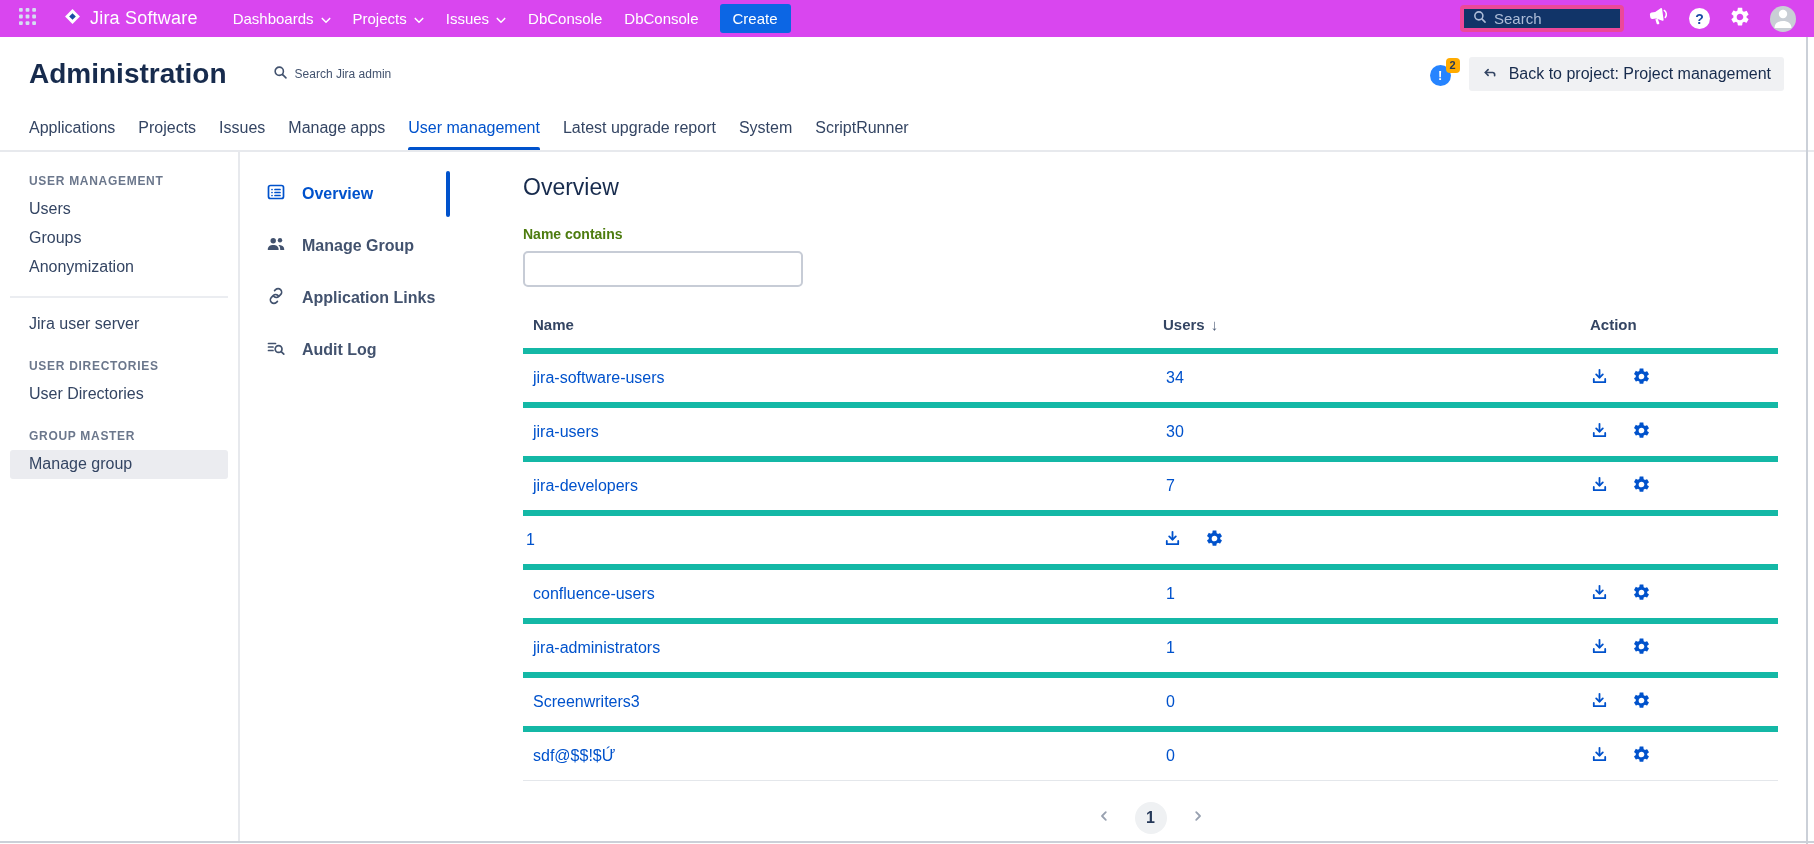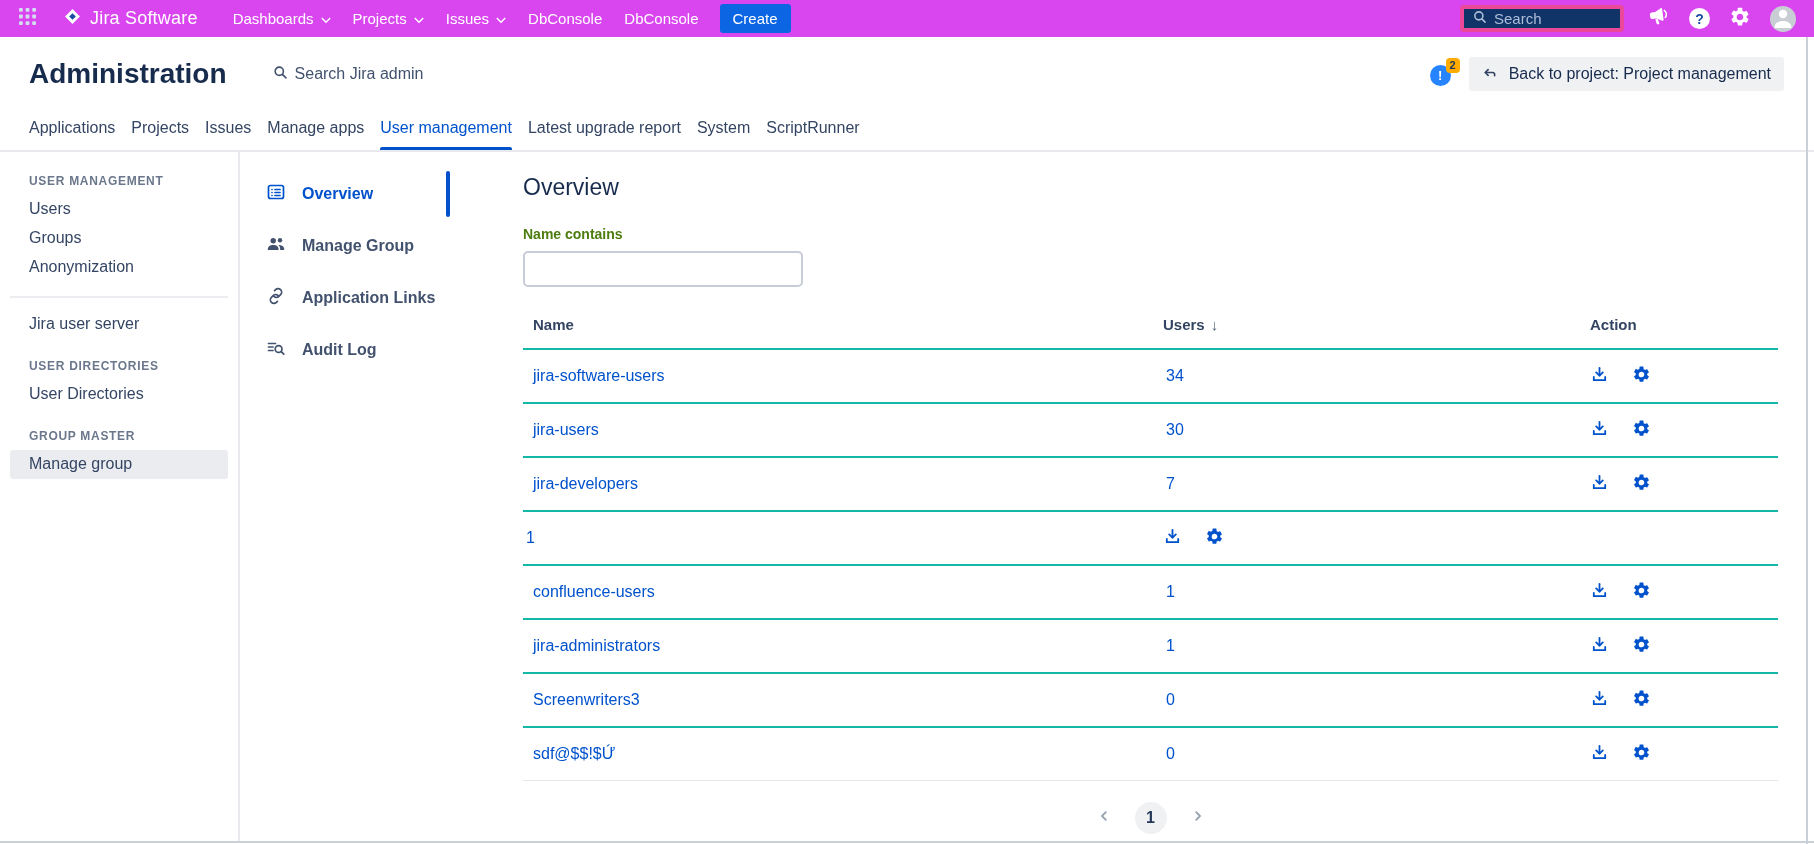--- a/index.html
+++ b/index.html
@@ -28,31 +28,31 @@
   .nav-search input { background:transparent; border:none; outline:none; color:#D6DEEC; font-family:inherit; font-size:15px; width:110px; }
   .nav-search input::placeholder { color:#AEBDD8; }
   .nav-icons { display:flex; align-items:center; gap:19px; }
   .icon-btn { display:flex; align-items:center; justify-content:center; cursor:pointer; }
   .round-ic { width:21px; height:21px; border-radius:50%; background:#fff; color:#1B4DA5;
     font-size:14px; font-weight:700; display:flex; align-items:center; justify-content:center; }
   .avatar { width:26px; height:26px; border-radius:50%; background:#C9CED5; overflow:hidden; display:flex; align-items:flex-end; justify-content:center; cursor:pointer; }
   
   .page-header { height:68px; display:flex; align-items:center; padding:6px 30px 0 29px; }
   .page-title { font-size:28px; font-weight:600; color:#172B4D; }
-  .admin-search { display:flex; align-items:center; gap:7px; margin-left:46px; color:#42526E; font-size:16px; cursor:pointer; }
+  .admin-search { display:flex; align-items:center; gap:7px; margin-left:46px; color:#42526E; font-size:12px; cursor:pointer; }
   .header-right { margin-left:auto; display:flex; align-items:center; gap:15px; }
   .info-wrap { position:relative; width:24px; height:24px; cursor:pointer; }
   .info-circle { width:21px; height:21px; border-radius:50%; background:#2684FF; color:#fff; font-size:13px; font-weight:700;
     display:flex; align-items:center; justify-content:center; position:absolute; left:0; bottom:0; }
   .info-badge { position:absolute; top:-4px; right:-6px; background:#FFAB00; color:#253858;
     font-size:11px; font-weight:700; line-height:1; padding:2px 4px; border-radius:4px; }
   .back-btn { display:flex; align-items:center; gap:12px; background:#F0F1F3; border:none; border-radius:3px;
     font-family:inherit; font-size:16px; color:#172B4D; padding:8px 13px; cursor:pointer; }
   
-  .tabs { height:47px; border-bottom:2px solid #E7E9ED; display:flex; gap:16px; padding-left:29px; }
+  .tabs { height:47px; border-bottom:2px solid #E7E9ED; display:flex; gap:23px; padding-left:29px; }
   .tab { display:flex; align-items:center; font-size:16px; color:#344563; cursor:pointer; position:relative; white-space:nowrap; }
   .tab.active { color:#0052CC; font-weight:500; }
   .tab.active::after { content:''; position:absolute; left:0; right:0; bottom:0; height:3px; background:#0052CC; border-radius:2px 2px 0 0; }
   
   .body-wrap { display:flex; height:690px; }
   .sidebar { width:240px; border-right:2px solid #E7E9ED; padding-top:2px; flex-shrink:0; }
   .side-heading { font-size:12px; font-weight:700; color:#6B778C; letter-spacing:.7px; margin:20px 10px 7px 29px; }
   .side-item { margin:0 10px; padding:5px 9px 6px 19px; font-size:16px; color:#344563; border-radius:3px; cursor:pointer; }
   .side-item.selected { background:#EBECF0; }
   .side-divider { height:2px; background:#EBEDF1; margin:14px 10px 12px 10px; }
@@ -70,21 +70,21 @@
   .filter-input { width:280px; height:36px; border:2px solid #C7CCD6; border-radius:5px; padding:0 10px;
     font-family:inherit; font-size:15px; color:#172B4D; outline:none; }
   .gtable { margin-top:16px; }
   .trow, .thead { display:grid; grid-template-columns:640px 427px 188px; align-items:center; }
   .thead { padding:13px 0 15px 0; }
   .th { font-size:15px; font-weight:600; color:#344563; }
   .th.name { padding-left:10px; }
   .th.users { display:flex; align-items:center; gap:6px; }
   .sort-arrow { color:#505F79; font-size:15px; font-weight:400; }
   .tbody { border-bottom:1px solid #E4E7EB; }
-  .trow { height:54px; border-top:2px solid #14b8a6; }
+  .trow { height:54px; border-top:6px solid #14b8a6; }
   .cell-name { padding-left:10px; }
   .cell-users { padding-left:3px; }
   a.glink { color:#0052CC; font-size:16px; text-decoration:none; cursor:pointer; }
   .cell-actions { display:flex; align-items:center; gap:23px; color:#0052CC; }
   .cell-actions .icon-btn { color:#0052CC; }
   .pagination { margin-top:21px; display:flex; align-items:center; justify-content:center; gap:24px; }
   .page-circle { width:32px; height:32px; border-radius:50%; background:#EFF1F3; display:flex; align-items:center; justify-content:center;
     font-size:16px; font-weight:700; color:#253858; cursor:pointer; }
   .page-chev { display:flex; align-items:center; cursor:pointer; }
   

